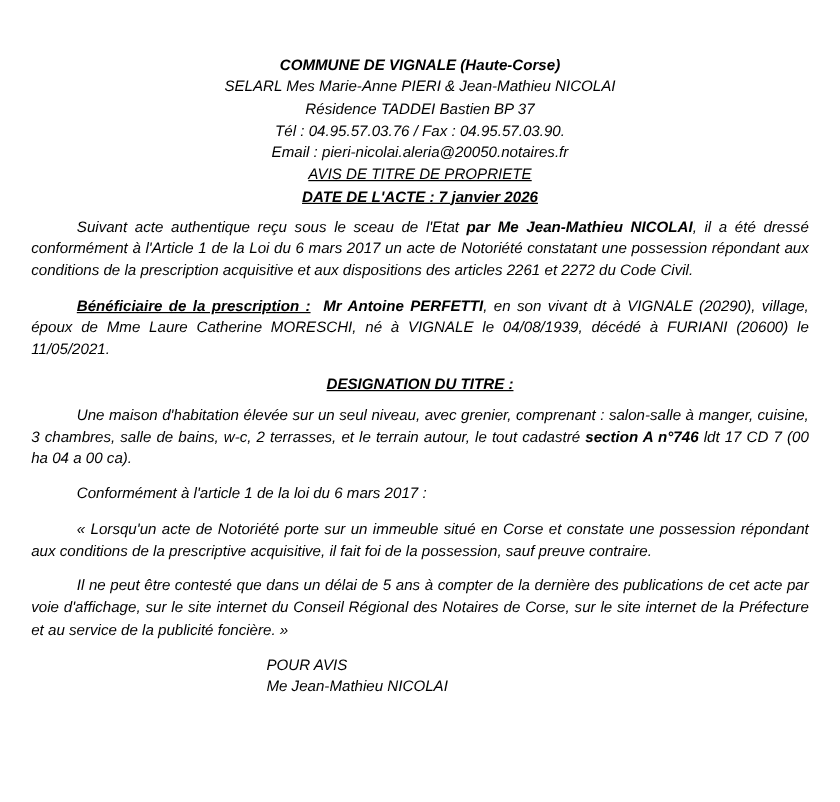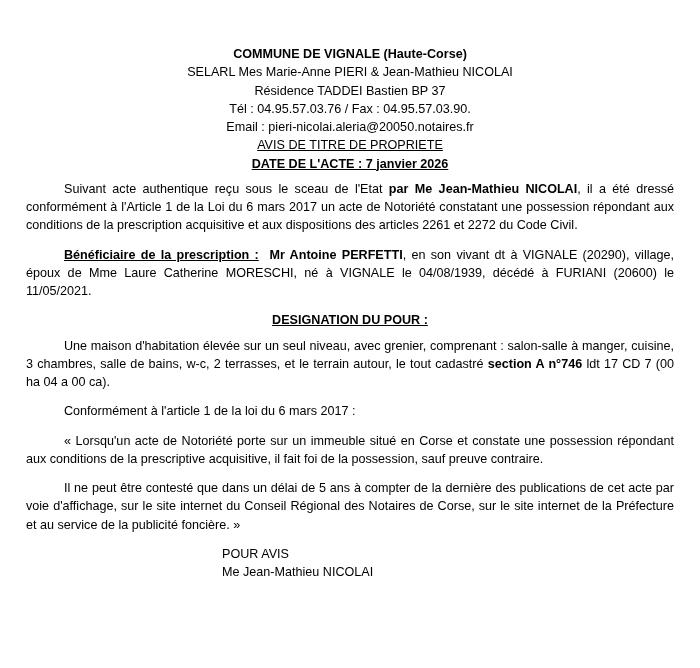--- a/index.html
+++ b/index.html
@@ -12,20 +12,21 @@
     height: 668px;
     font-family: "Liberation Sans", sans-serif;
     color: #000000;
     overflow: hidden;
   }
   .page {
     width: 700px;
     height: 668px;
     box-sizing: border-box;
     padding: 45px 22px 0 22px;
+    font-style: italic;
   }
   .doc {
     font-size: 12.6px;
     line-height: 1.45;
   }
   .c { text-align: center; }
   .j { text-align: justify; }
   .b { font-weight: bold; }
   .u { text-decoration: underline; }
   .header-line { text-align: center; }
@@ -59,21 +60,21 @@
     <div class="gap-sm"></div>
 
     <p class="block j indent"><span>Suivant acte authentique reçu sous le sceau de l'Etat </span><span class="b">par Me Jean-Mathieu NICOLAI</span><span>, il a été dressé conformément à l'Article 1 de la Loi du 6 mars 2017 un acte de Notoriété constatant une possession répondant aux conditions de la prescription acquisitive et aux dispositions des articles 2261 et 2272 du Code Civil.</span></p>
 
     <div class="gap-sm"></div>
 
     <p class="block j indent"><span class="b u">Bénéficiaire de la prescription :</span><span>&nbsp; </span><span class="b">Mr Antoine PERFETTI</span><span>, en son vivant dt à VIGNALE (20290), village, époux de Mme Laure Catherine MORESCHI, né à VIGNALE le 04/08/1939, décédé à FURIANI (20600) le 11/05/2021.</span></p>
 
     <div class="gap-md"></div>
 
-    <div class="c b u">DESIGNATION DU POUR :</div>
+    <div class="c b u">DESIGNATION DU TITRE :</div>
 
     <div class="gap-sm"></div>
 
     <p class="block j indent"><span>Une maison d'habitation élevée sur un seul niveau, avec grenier, comprenant : salon-salle à manger, cuisine, 3 chambres, salle de bains, w-c, 2 terrasses, et le terrain autour, le tout cadastré </span><span class="b">section A n°746</span><span> ldt 17 CD 7 (00 ha 04 a 00 ca).</span></p>
 
     <div class="gap-sm"></div>
 
     <p class="block j indent">Conformément à l'article 1 de la loi du 6 mars 2017 :</p>
 
     <div class="gap-sm"></div>

